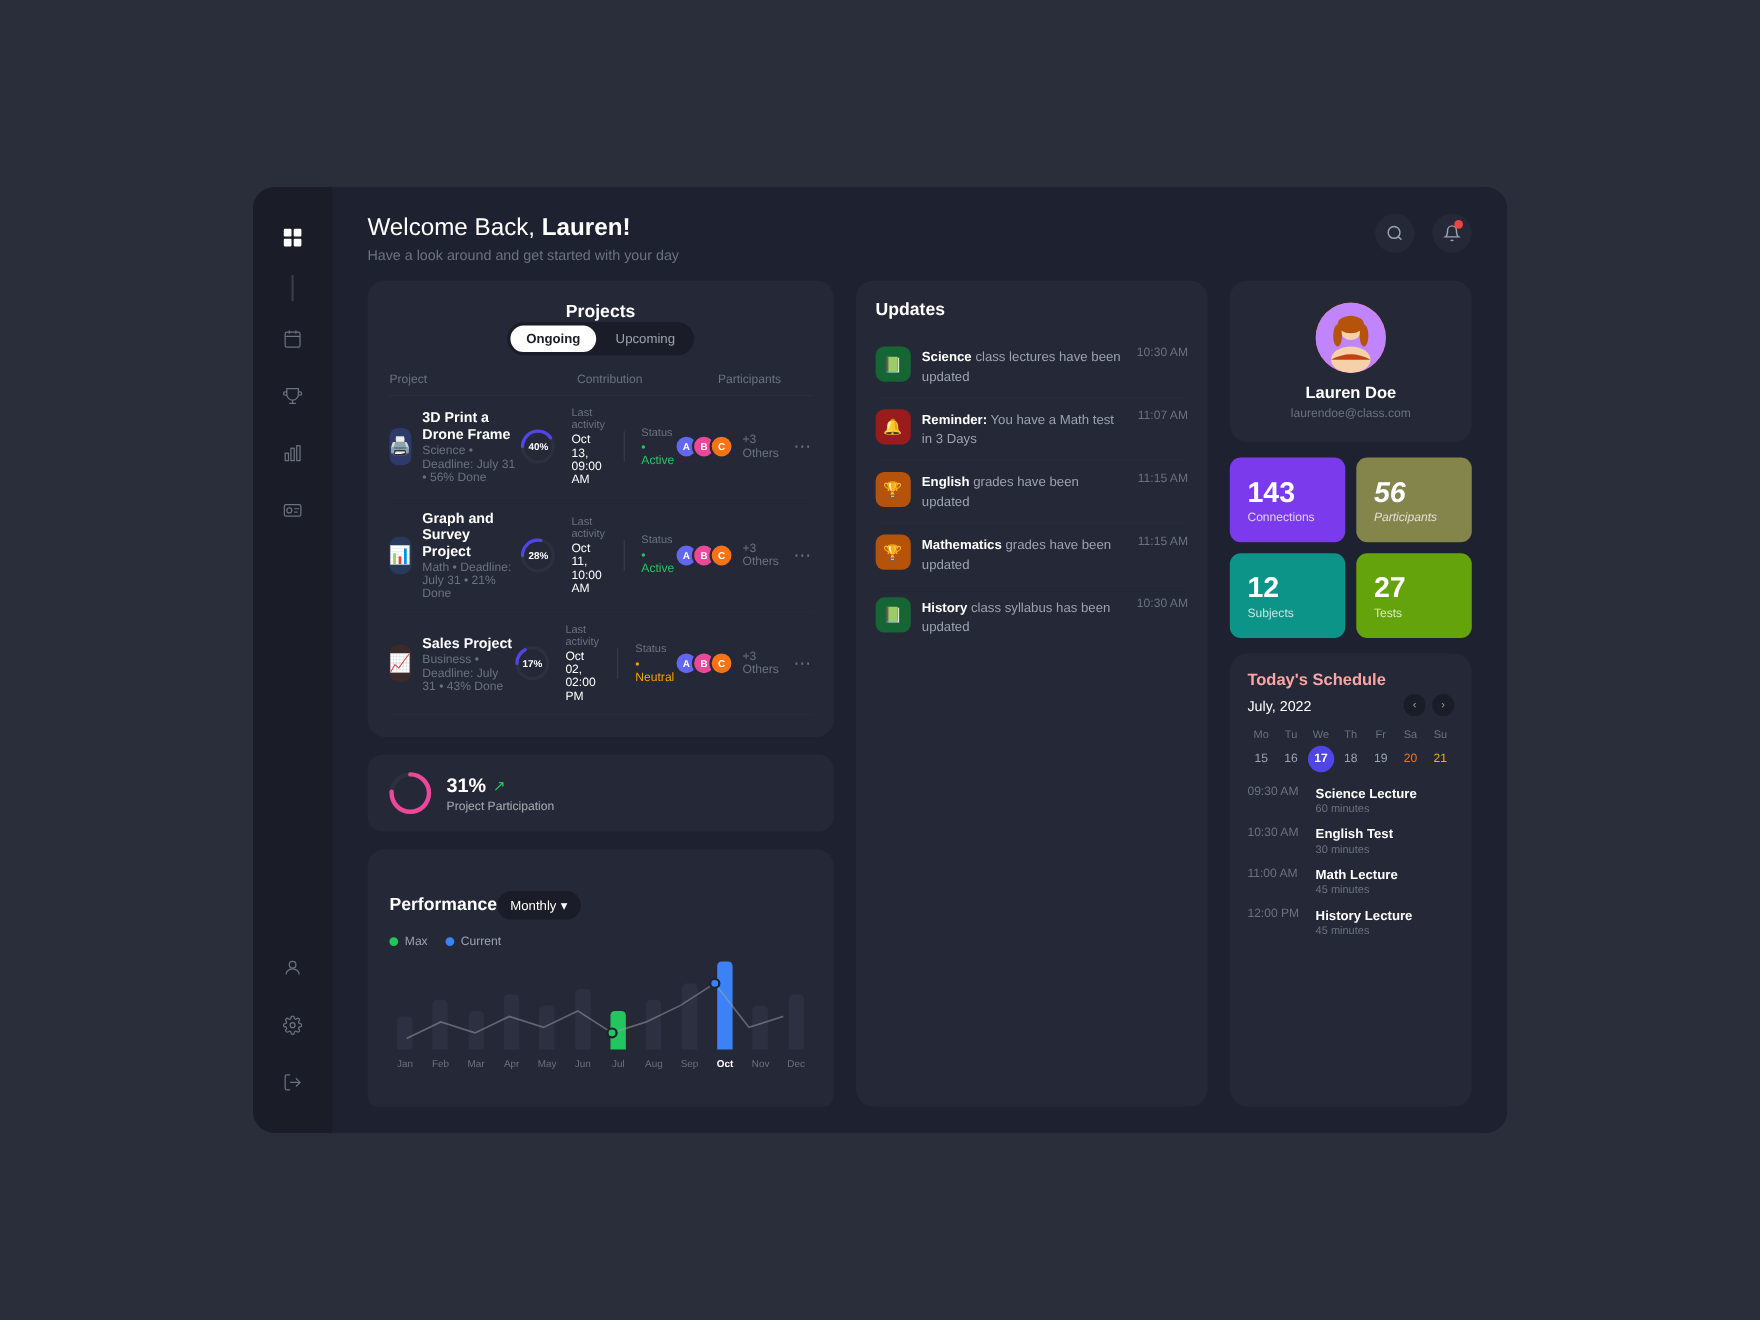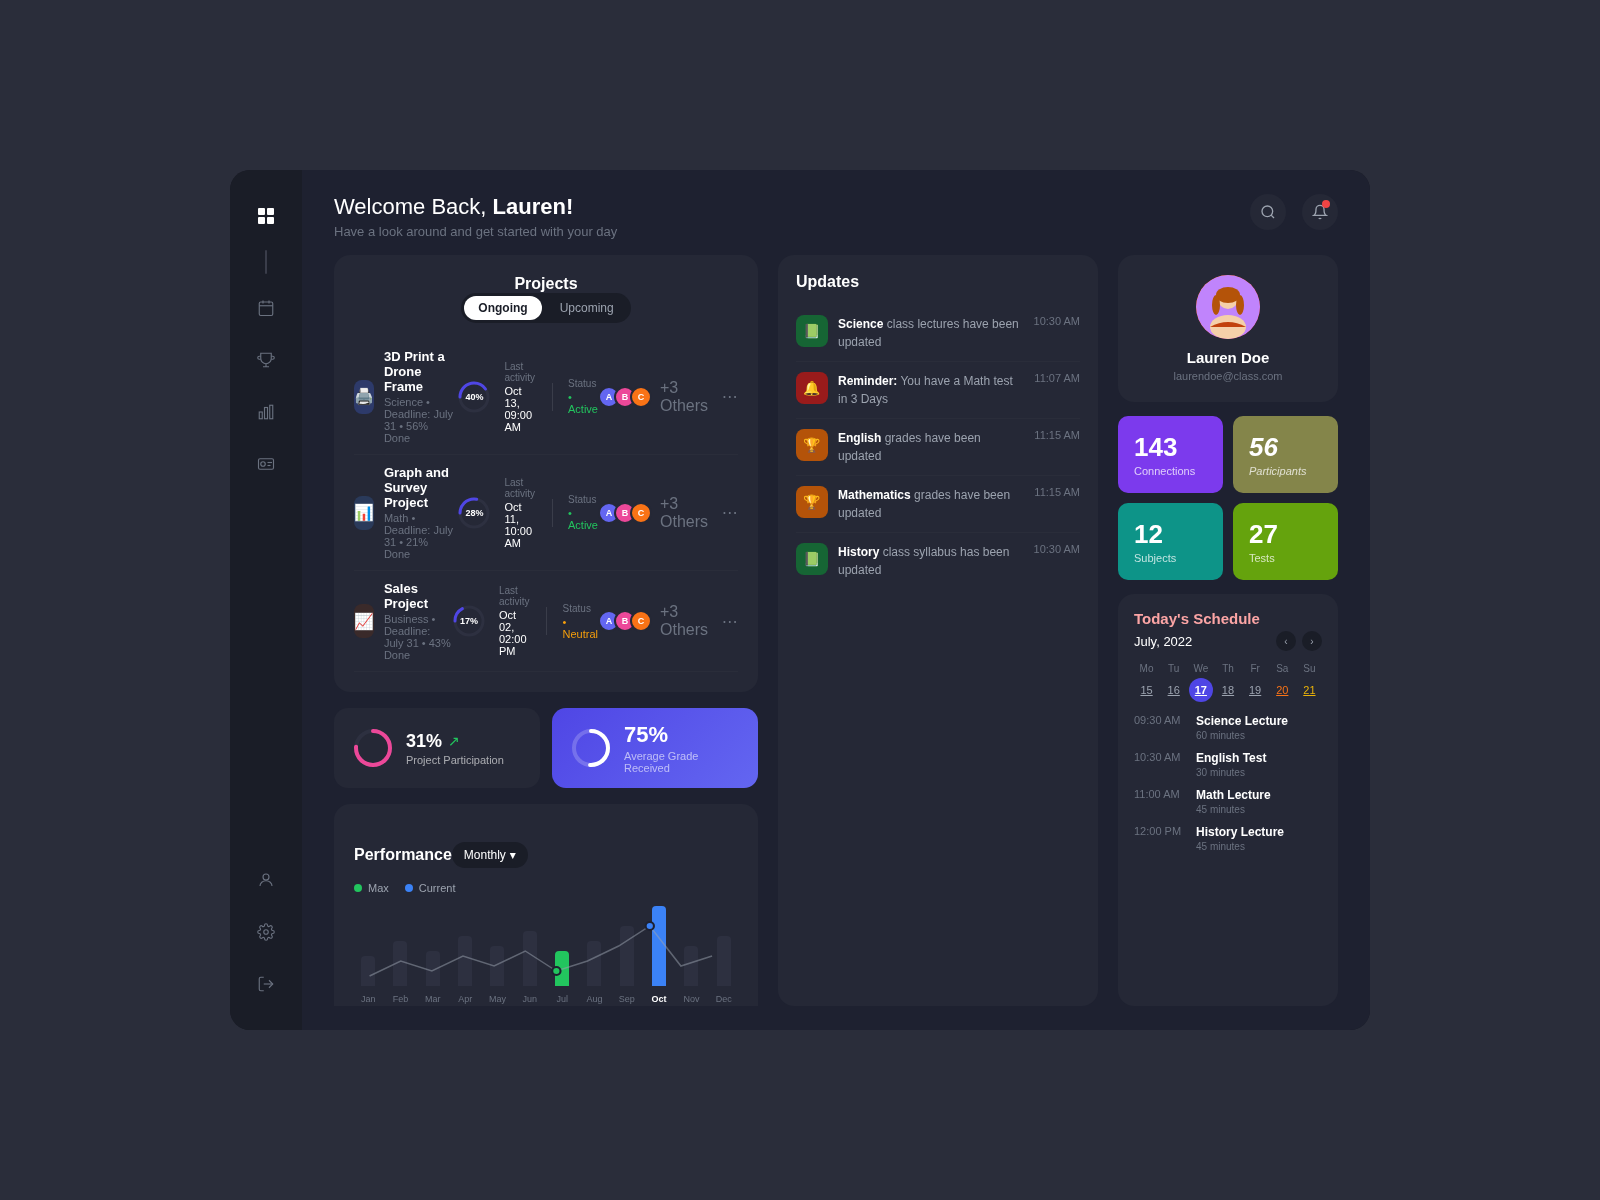--- a/index.html
+++ b/index.html
@@ -253,21 +253,21 @@
       margin-left: -6px;
       font-size: 9px;
       display: flex;
       align-items: center;
       justify-content: center;
       color: #fff;
       font-weight: 600;
     }
     .avatar-sm:first-child { margin-left: 0; }
     .others-label {
-      font-size: 16px;
+      font-size: 11px;
       color: #6b7280;
     }
     .more-btn {
       width: 22px;
       height: 22px;
       display: flex;
       align-items: center;
       justify-content: center;
       cursor: pointer;
       color: #6b7280;
@@ -553,21 +553,20 @@
       width: 24px;
       height: 24px;
       border-radius: 50%;
       display: flex;
       align-items: center;
       justify-content: center;
       font-size: 11px;
       color: #9ca3af;
       cursor: pointer;
       margin: auto;
-      text-decoration: underline;
     }
     .cal-day.today {
       background: #4f46e5;
       color: #fff;
       font-weight: 700;
     }
     .cal-day.orange { color: #f97316; }
     .cal-day.yellow { color: #eab308; }
     .schedule-items {
       display: flex;
@@ -693,20 +692,25 @@
       <div class="left-panel">
 
         <div class="card">
           <div class="card-header">
             <span class="card-title">Projects</span>
             <div class="tab-group">
               <button class="tab-btn active">Ongoing</button>
               <button class="tab-btn">Upcoming</button>
             </div>
           </div>
+          <div class="projects-table-header">
+            <span>Project</span>
+            <span>Contribution</span>
+            <span>Participants</span>
+          </div>
           <div id="project-rows">
               <div class="project-row">
     <div class="project-info">
       <div class="project-icon" style="background:#2d3a6a">🖨️</div>
       <div>
         <div class="project-name">3D Print a Drone Frame</div>
         <div class="project-meta">Science • Deadline: July 31 • 56% Done</div>
       </div>
     </div>
     <div class="contribution-area">
@@ -819,32 +823,20 @@
                 <circle cx="21" cy="21" r="17" fill="none" stroke="#2d3040" stroke-width="4"></circle>
                 <circle cx="21" cy="21" r="17" fill="none" stroke="#ec4899" stroke-width="4" stroke-dasharray="107 106" stroke-dashoffset="26" stroke-linecap="round" transform="rotate(-90 21 21)"></circle>
               </svg>
             </div>
             <div class="stat-info">
               <div style="display:flex;align-items:center;gap:6px;">
                 <span class="stat-value" style="font-size:18px;">31%</span>
                 <span style="color:#22c55e;font-size:14px;">↗</span>
               </div>
               <div class="stat-label">Project Participation</div>
-            </div>
-          </div>
-          <div class="stat-card highlight">
-            <div style="position:relative;width:42px;height:42px;">
-              <svg width="42" height="42" viewBox="0 0 42 42">
-                <circle cx="21" cy="21" r="17" fill="none" stroke="rgba(255,255,255,0.2)" stroke-width="4"></circle>
-                <circle cx="21" cy="21" r="17" fill="none" stroke="#fff" stroke-width="4" stroke-dasharray="80 106" stroke-dashoffset="26" stroke-linecap="round" transform="rotate(-90 21 21)"></circle>
-              </svg>
-            </div>
-            <div class="stat-info">
-              <span class="stat-value">75%</span>
-              <div class="stat-label">Average Grade Received</div>
             </div>
           </div>
         </div>
 
         <div class="perf-card">
           <div class="perf-header">
             <span class="card-title">Performance</span>
             <button class="dropdown-btn">
               <span>Monthly</span>
               <span>▾</span>

